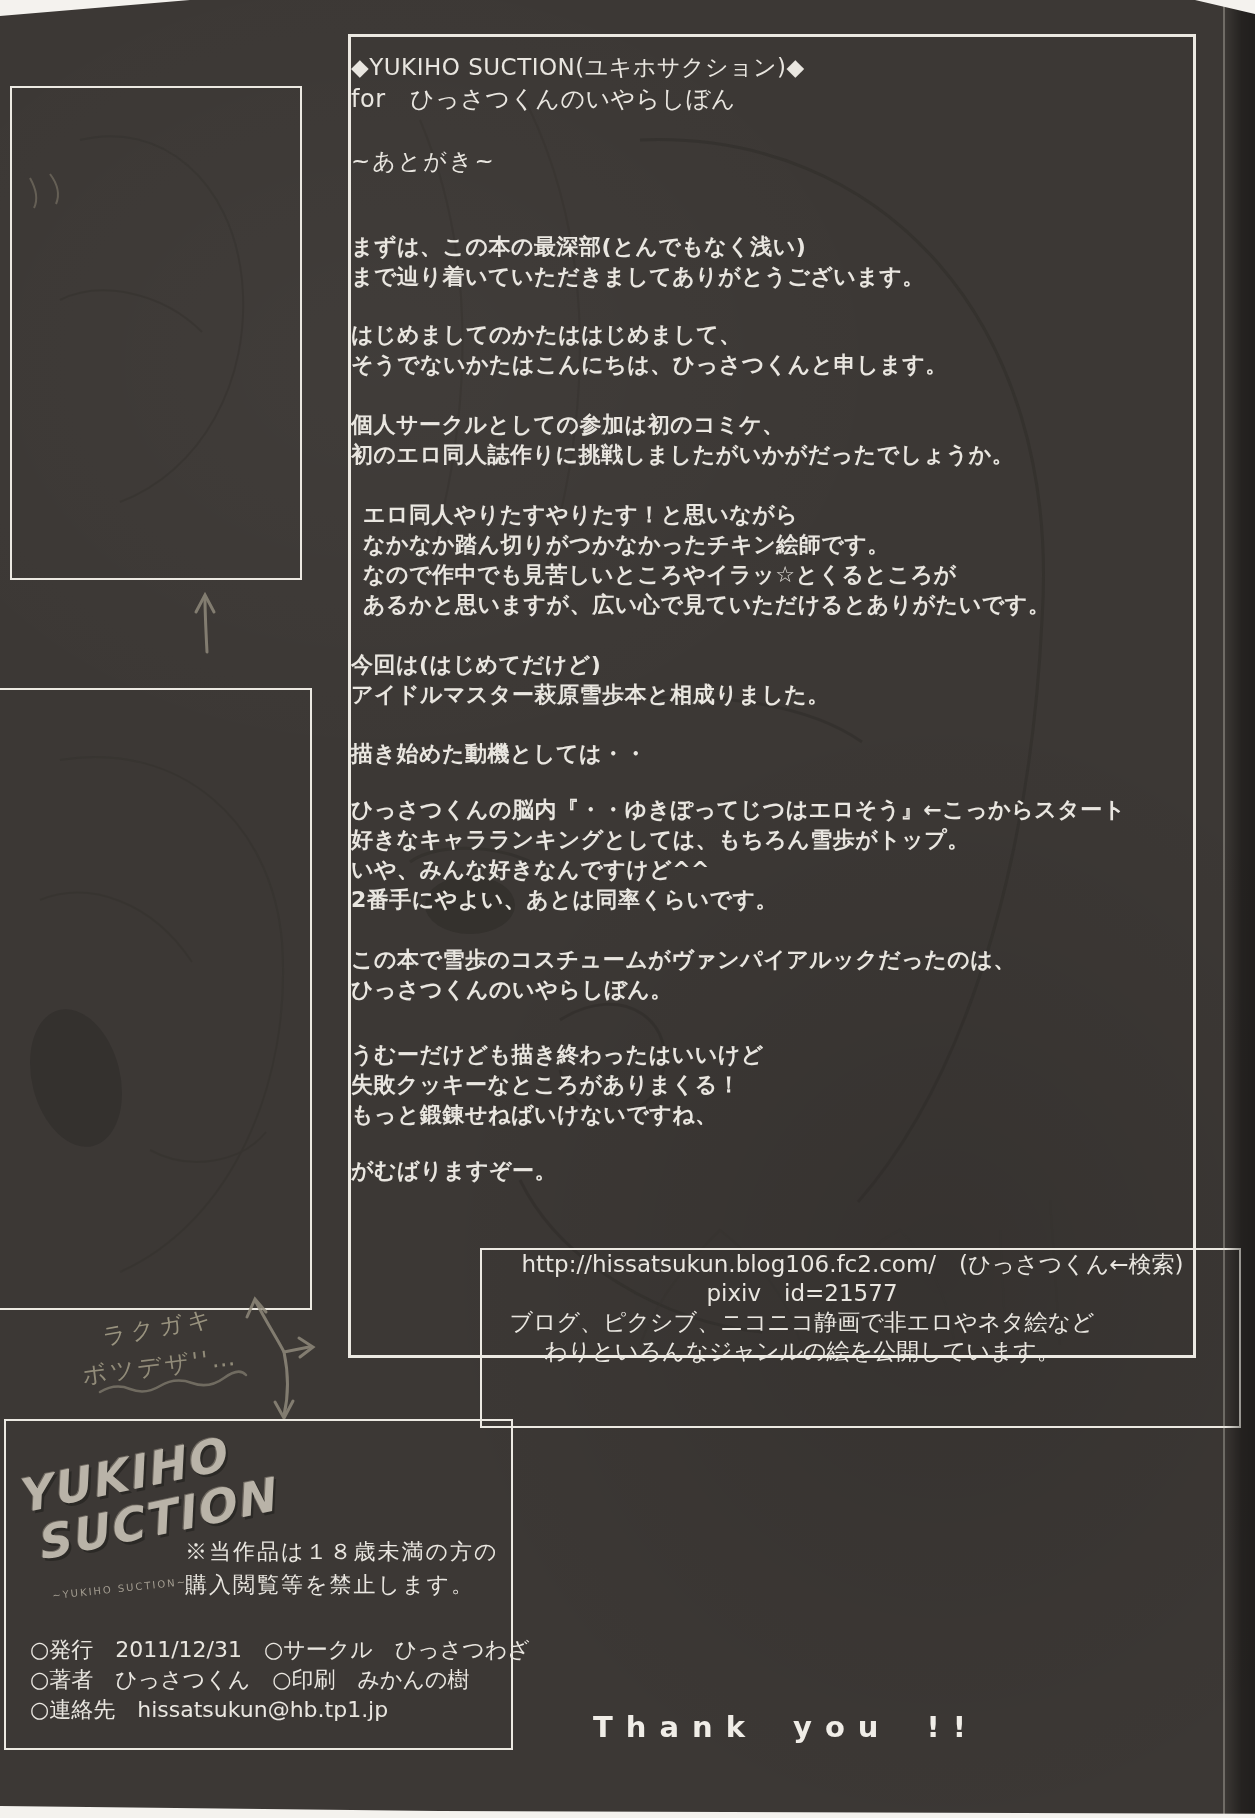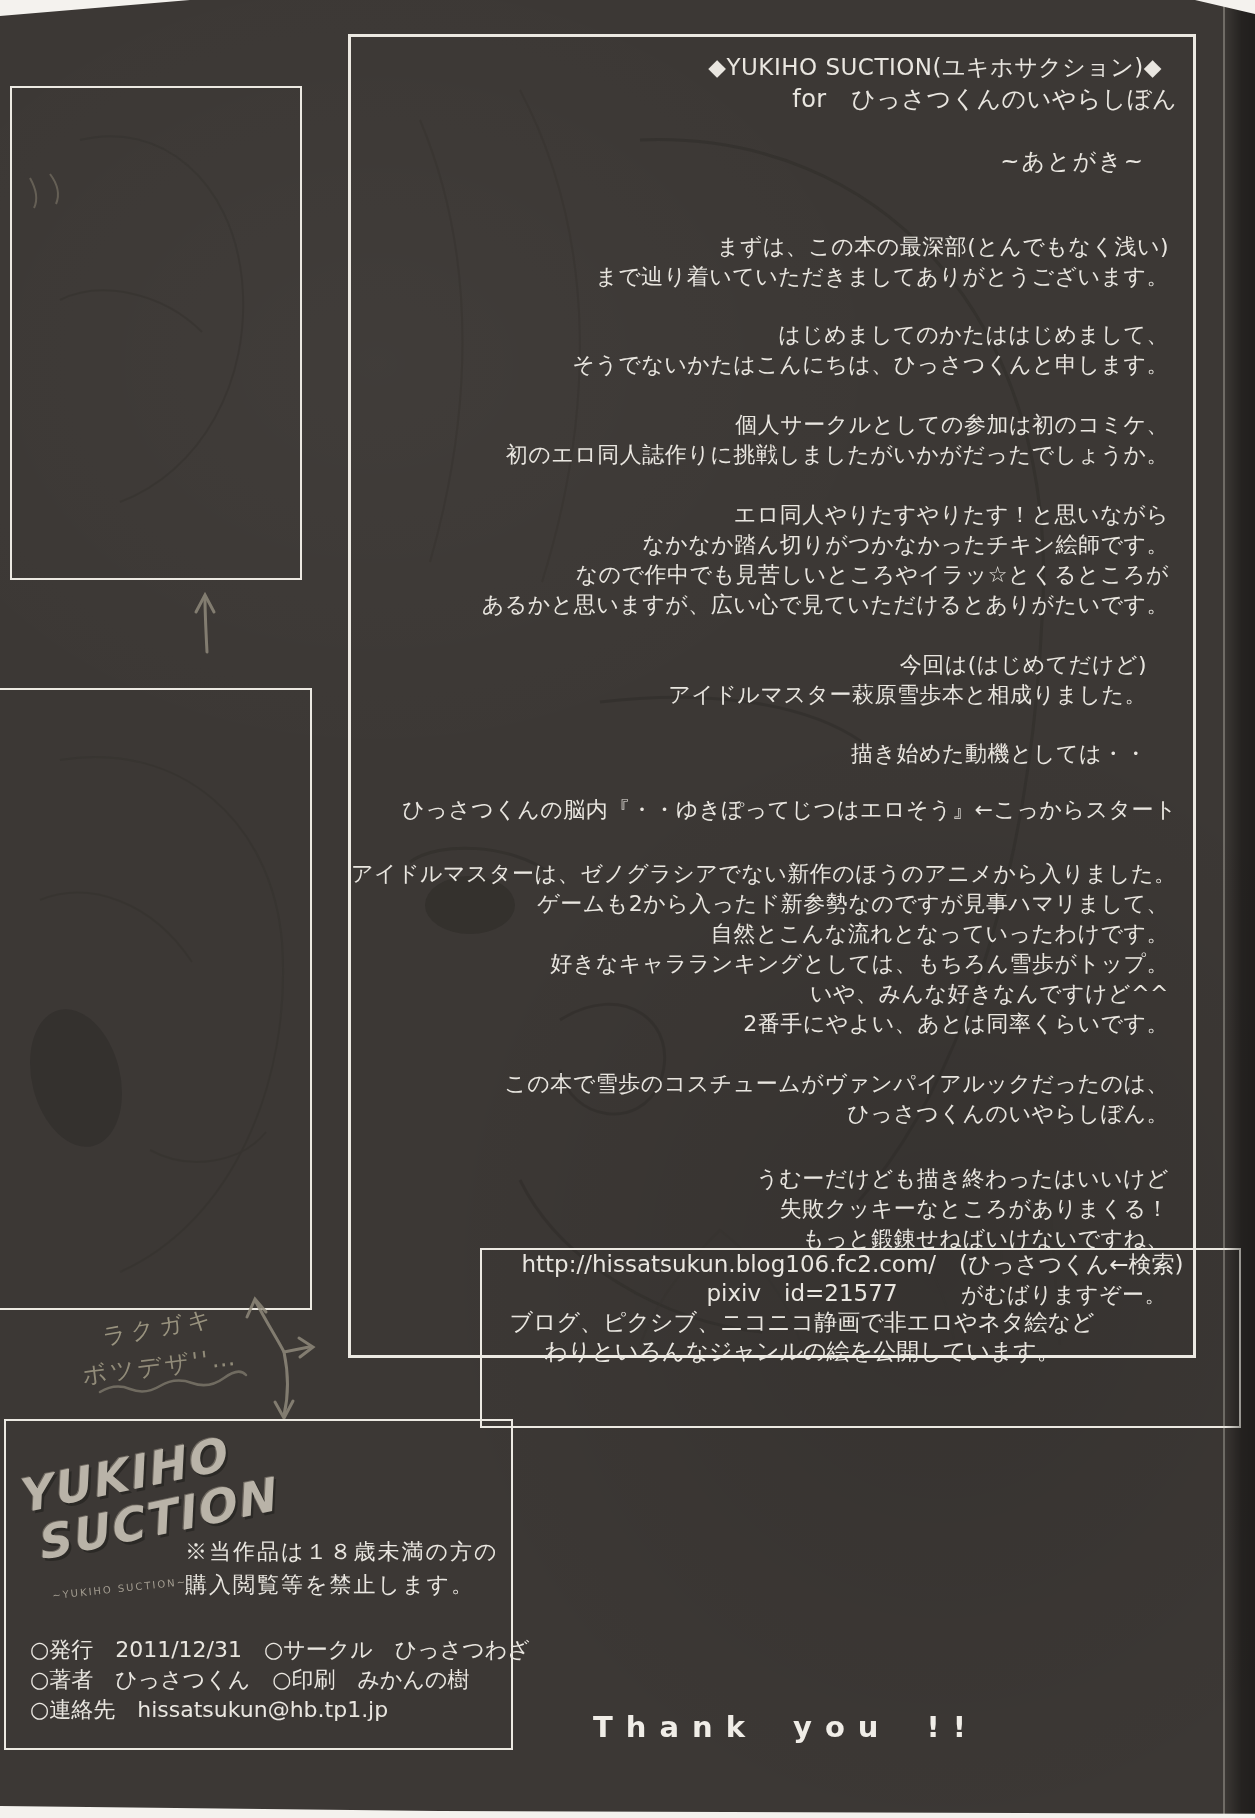--- a/index.html
+++ b/index.html
@@ -10,25 +10,25 @@
       radial-gradient(ellipse 800px 900px at 75% 70%, rgba(0,0,0,0.10), rgba(0,0,0,0) 65%),
       #3c3835;
     color:#e6e3dd;
     font-family:"DejaVu Sans","Liberation Sans",sans-serif;
   }
   .ghost{position:absolute;left:0;top:0;z-index:1;pointer-events:none;}
   .frame{position:absolute;border:3px solid #ece9e2;background:transparent;z-index:2;}
   .frame.thin{border-width:2px;}
   
   .atext{position:absolute;left:351px;top:37px;width:836px;z-index:4;
-         text-align:right;font-size:22px;line-height:30px;letter-spacing:.5px;color:#e9e6e0;}
+         text-align:left;font-size:22px;line-height:30px;letter-spacing:.5px;color:#e9e6e0;}
   .t1{padding-top:14px;font-size:23px;line-height:32px;padding-right:25px;}
   .t2{font-size:24px;line-height:32px;padding-right:10px;}
   .t3{margin-top:30px;font-size:23px;line-height:32px;padding-right:42px;letter-spacing:2px;}
-  .para{margin:0;}
+  .para{margin:0;font-weight:bold;}
   .ln{white-space:nowrap;}
   
   .handnote{position:absolute;z-index:3;color:#99937f;white-space:nowrap;}
   .hn1{left:102px;top:1312px;font-size:23px;letter-spacing:5px;transform:rotate(-10deg);}
   .hn2{left:82px;top:1350px;font-size:24px;letter-spacing:3px;transform:rotate(-7deg);opacity:.92;}
   
   .logobox{position:absolute;left:4px;top:1419px;width:505px;height:327px;border:2px solid #ece9e2;z-index:4;}
   .logo{position:absolute;left:16px;top:24px;transform:rotate(-12deg) skewX(-4deg);
         font-style:italic;font-weight:900;font-size:46px;line-height:50px;letter-spacing:2px;
         color:#b9b3a8;text-shadow:2px 3px 0 #2b2926, -1px -1px 0 #6e6860;}
@@ -138,25 +138,20 @@
     <div class="para" style="margin-top:30px;padding-right:40px;">
       <div class="ln">今回は(はじめてだけど)</div>
       <div class="ln">アイドルマスター萩原雪歩本と相成りました。</div>
     </div>
     <div class="para" style="margin-top:29px;padding-right:40px;">
       <div class="ln">描き始めた動機としては・・</div>
     </div>
     <div class="para" style="margin-top:26px;padding-right:10px;">
       <div class="ln">ひっさつくんの脳内『・・ゆきぽってじつはエロそう』←こっからスタート</div>
     </div>
-    <div class="para" style="margin-top:34px;padding-right:18px;">
-      <div class="ln">アイドルマスターは、ゼノグラシアでない新作のほうのアニメから入りました。</div>
-      <div class="ln">ゲームも2から入ったド新参勢なのですが見事ハマリまして、</div>
-      <div class="ln">自然とこんな流れとなっていったわけです。</div>
-    </div>
     <div class="para" style="padding-right:18px;">
       <div class="ln">好きなキャラランキングとしては、もちろん雪歩がトップ。</div>
       <div class="ln">いや、みんな好きなんですけど^^</div>
       <div class="ln">2番手にやよい、あとは同率くらいです。</div>
     </div>
     <div class="para" style="margin-top:30px;padding-right:18px;">
       <div class="ln">この本で雪歩のコスチュームがヴァンパイアルックだったのは、</div>
       <div class="ln">ひっさつくんのいやらしぼん。</div>
     </div>
     <div class="para" style="margin-top:35px;padding-right:18px;">

